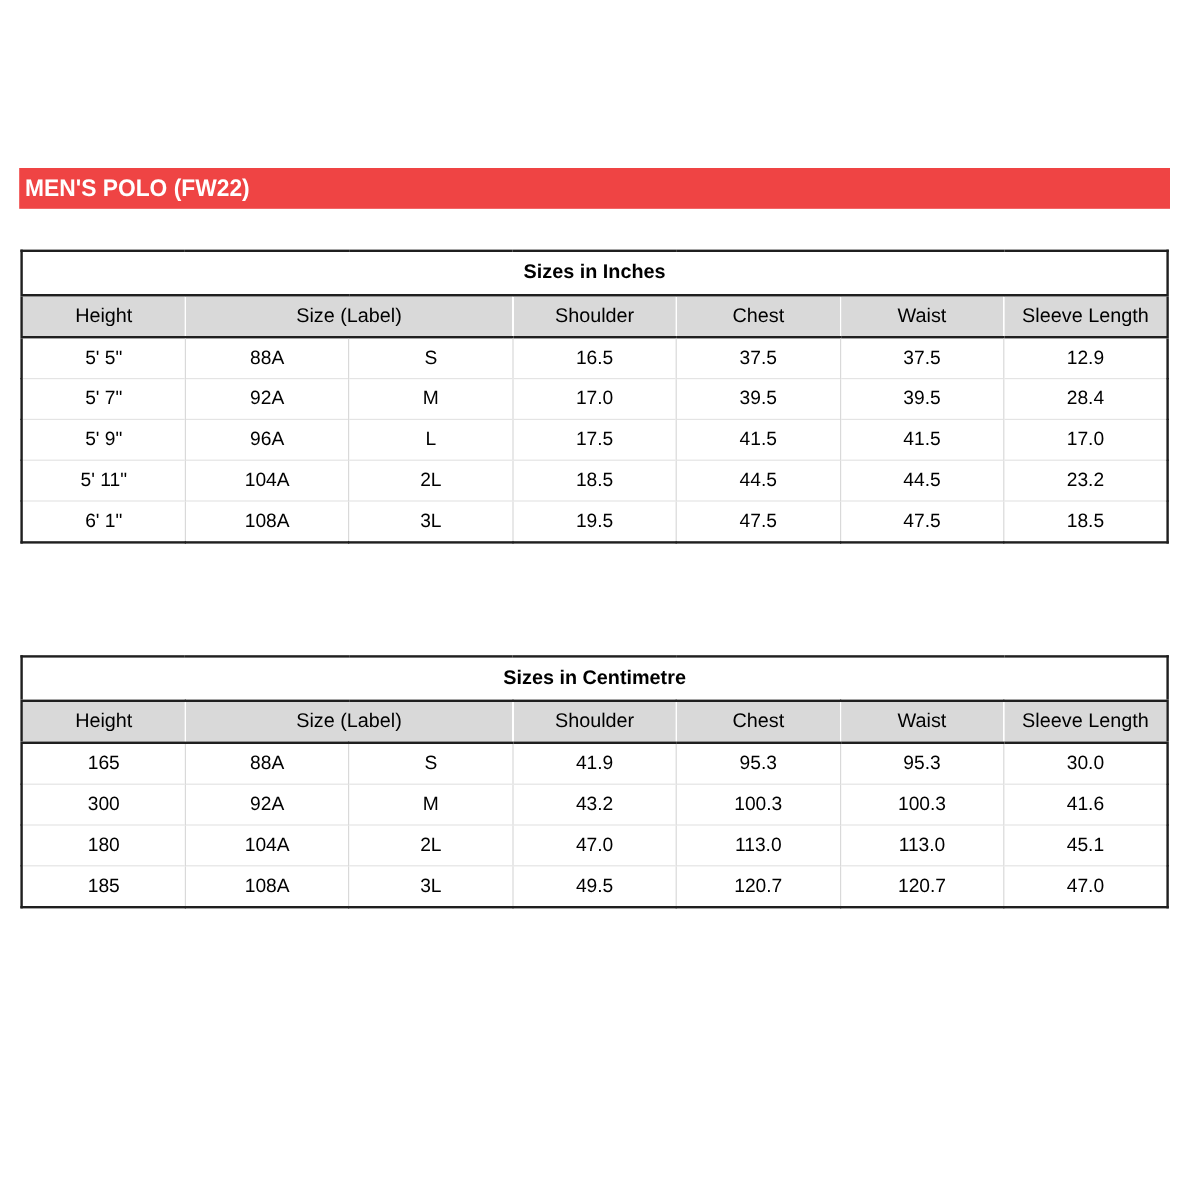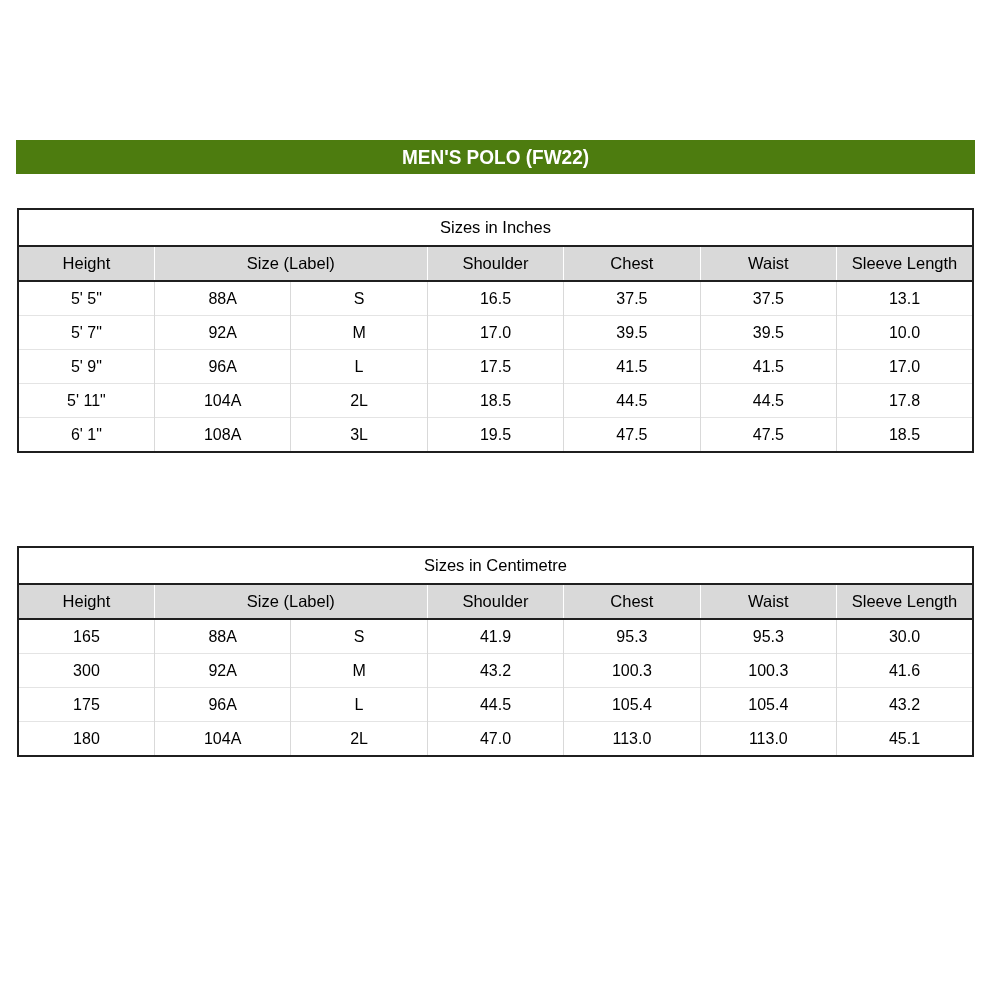--- a/index.html
+++ b/index.html
@@ -14,25 +14,25 @@
     height: 1000px;
     background: #ffffff;
     overflow: hidden;
   }
   .banner {
     position: absolute;
     left: 16px;
     top: 140px;
     width: 959px;
     height: 34px;
-    background: #4d7c0f;
+    background: #ef4444;
     color: #ffffff;
     display: flex;
     align-items: center;
-    justify-content: center;
+    justify-content: flex-start;
   }
   .banner span {
     font-weight: 700;
     font-size: 20px;
     letter-spacing: 0px;
     transform: scaleX(0.95);
   }
   table.size-table {
     position: absolute;
     left: 17px;
@@ -41,21 +41,21 @@
     table-layout: fixed;
     border: 2px solid #1f1f1f;
     color: #000000;
   }
   #table-inches { top: 208px; }
   #table-cm    { top: 546px; }
   .table-title {
     height: 35px;
     background: #ffffff;
     border-bottom: 2px solid #1f1f1f;
-    font-weight: 400;
+    font-weight: 700;
     font-size: 16.5px;
     text-align: center;
     padding: 0;
   }
   .header-row th {
     height: 33px;
     background: #d9d9d9;
     border-bottom: 2px solid #1f1f1f;
     border-left: 1px solid #ffffff;
     font-weight: 400;
@@ -112,48 +112,48 @@
       </tr>
     </thead>
     <tbody>
       <tr>
         <td>5' 5"</td>
         <td>88A</td>
         <td>S</td>
         <td>16.5</td>
         <td>37.5</td>
         <td>37.5</td>
-        <td>13.1</td>
+        <td>12.9</td>
       </tr>
       <tr>
         <td>5' 7"</td>
         <td>92A</td>
         <td>M</td>
         <td>17.0</td>
         <td>39.5</td>
         <td>39.5</td>
-        <td>10.0</td>
+        <td>28.4</td>
       </tr>
       <tr>
         <td>5' 9"</td>
         <td>96A</td>
         <td>L</td>
         <td>17.5</td>
         <td>41.5</td>
         <td>41.5</td>
         <td>17.0</td>
       </tr>
       <tr>
         <td>5' 11"</td>
         <td>104A</td>
         <td>2L</td>
         <td>18.5</td>
         <td>44.5</td>
         <td>44.5</td>
-        <td>17.8</td>
+        <td>23.2</td>
       </tr>
       <tr>
         <td>6' 1"</td>
         <td>108A</td>
         <td>3L</td>
         <td>19.5</td>
         <td>47.5</td>
         <td>47.5</td>
         <td>18.5</td>
       </tr>
@@ -196,33 +196,33 @@
       <tr>
         <td>300</td>
         <td>92A</td>
         <td>M</td>
         <td>43.2</td>
         <td>100.3</td>
         <td>100.3</td>
         <td>41.6</td>
       </tr>
       <tr>
-        <td>175</td>
-        <td>96A</td>
-        <td>L</td>
-        <td>44.5</td>
-        <td>105.4</td>
-        <td>105.4</td>
-        <td>43.2</td>
-      </tr>
-      <tr>
         <td>180</td>
         <td>104A</td>
         <td>2L</td>
         <td>47.0</td>
         <td>113.0</td>
         <td>113.0</td>
         <td>45.1</td>
       </tr>
+      <tr>
+        <td>185</td>
+        <td>108A</td>
+        <td>3L</td>
+        <td>49.5</td>
+        <td>120.7</td>
+        <td>120.7</td>
+        <td>47.0</td>
+      </tr>
     </tbody>
   </table>
 
 </div>
 
 </body></html>

